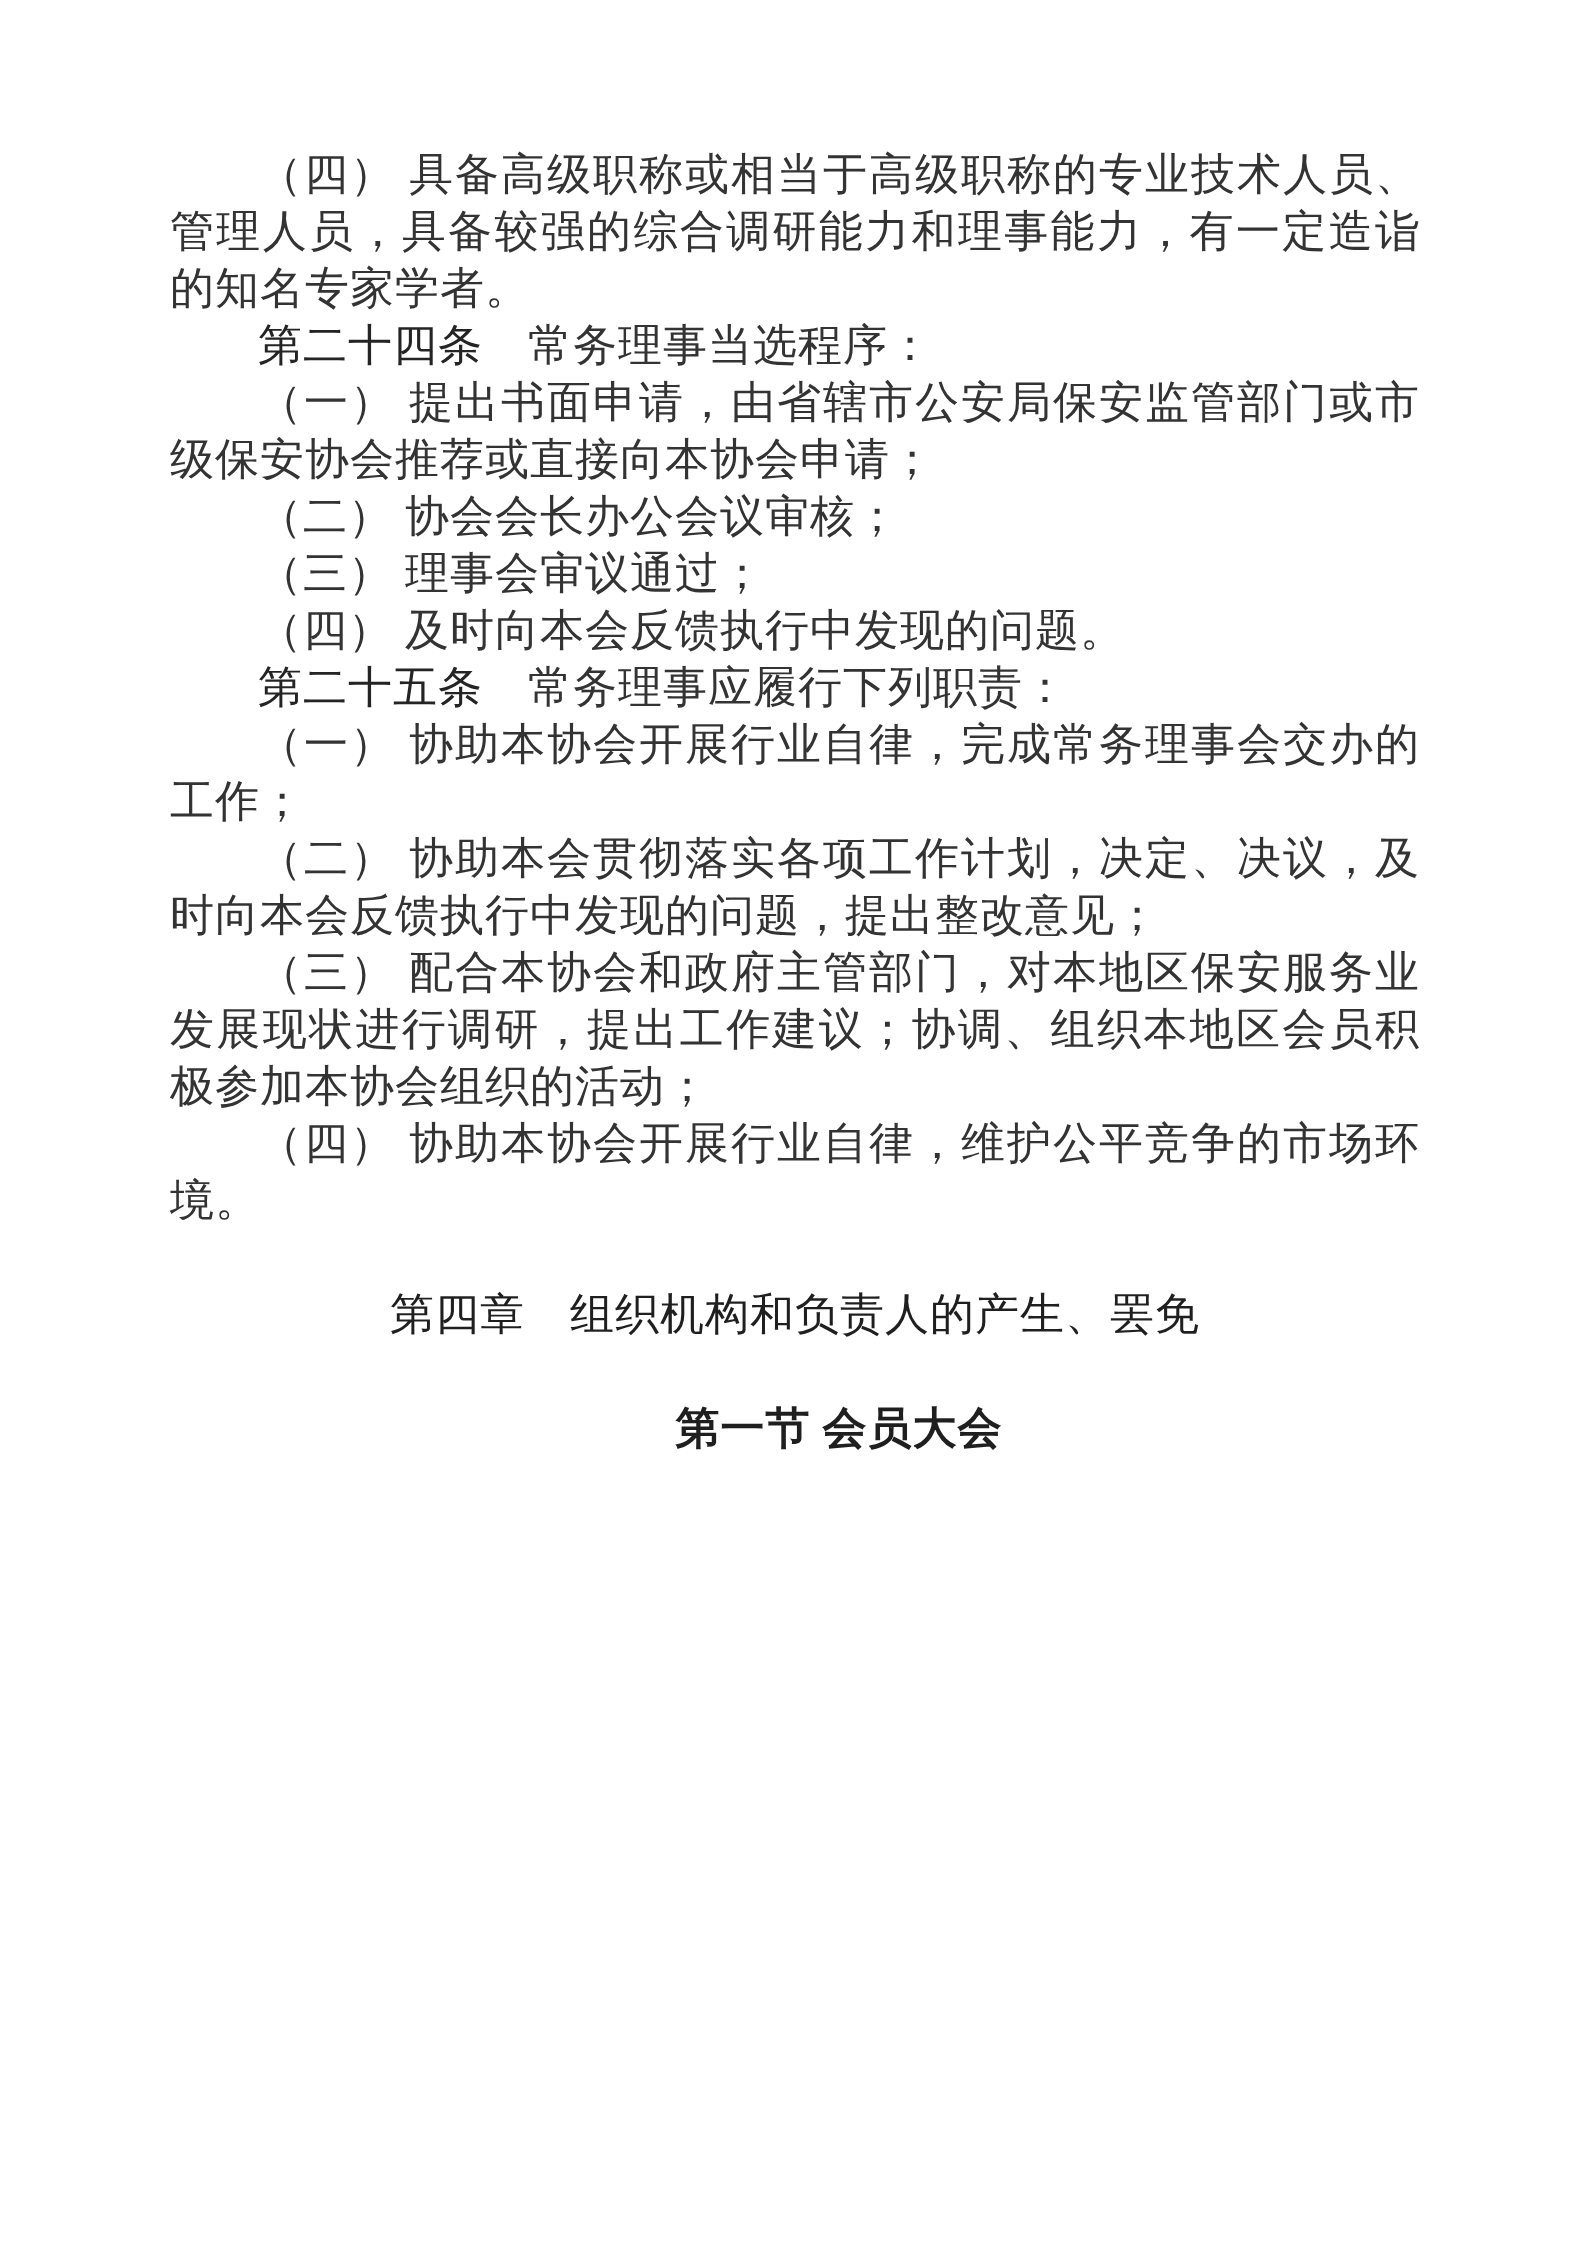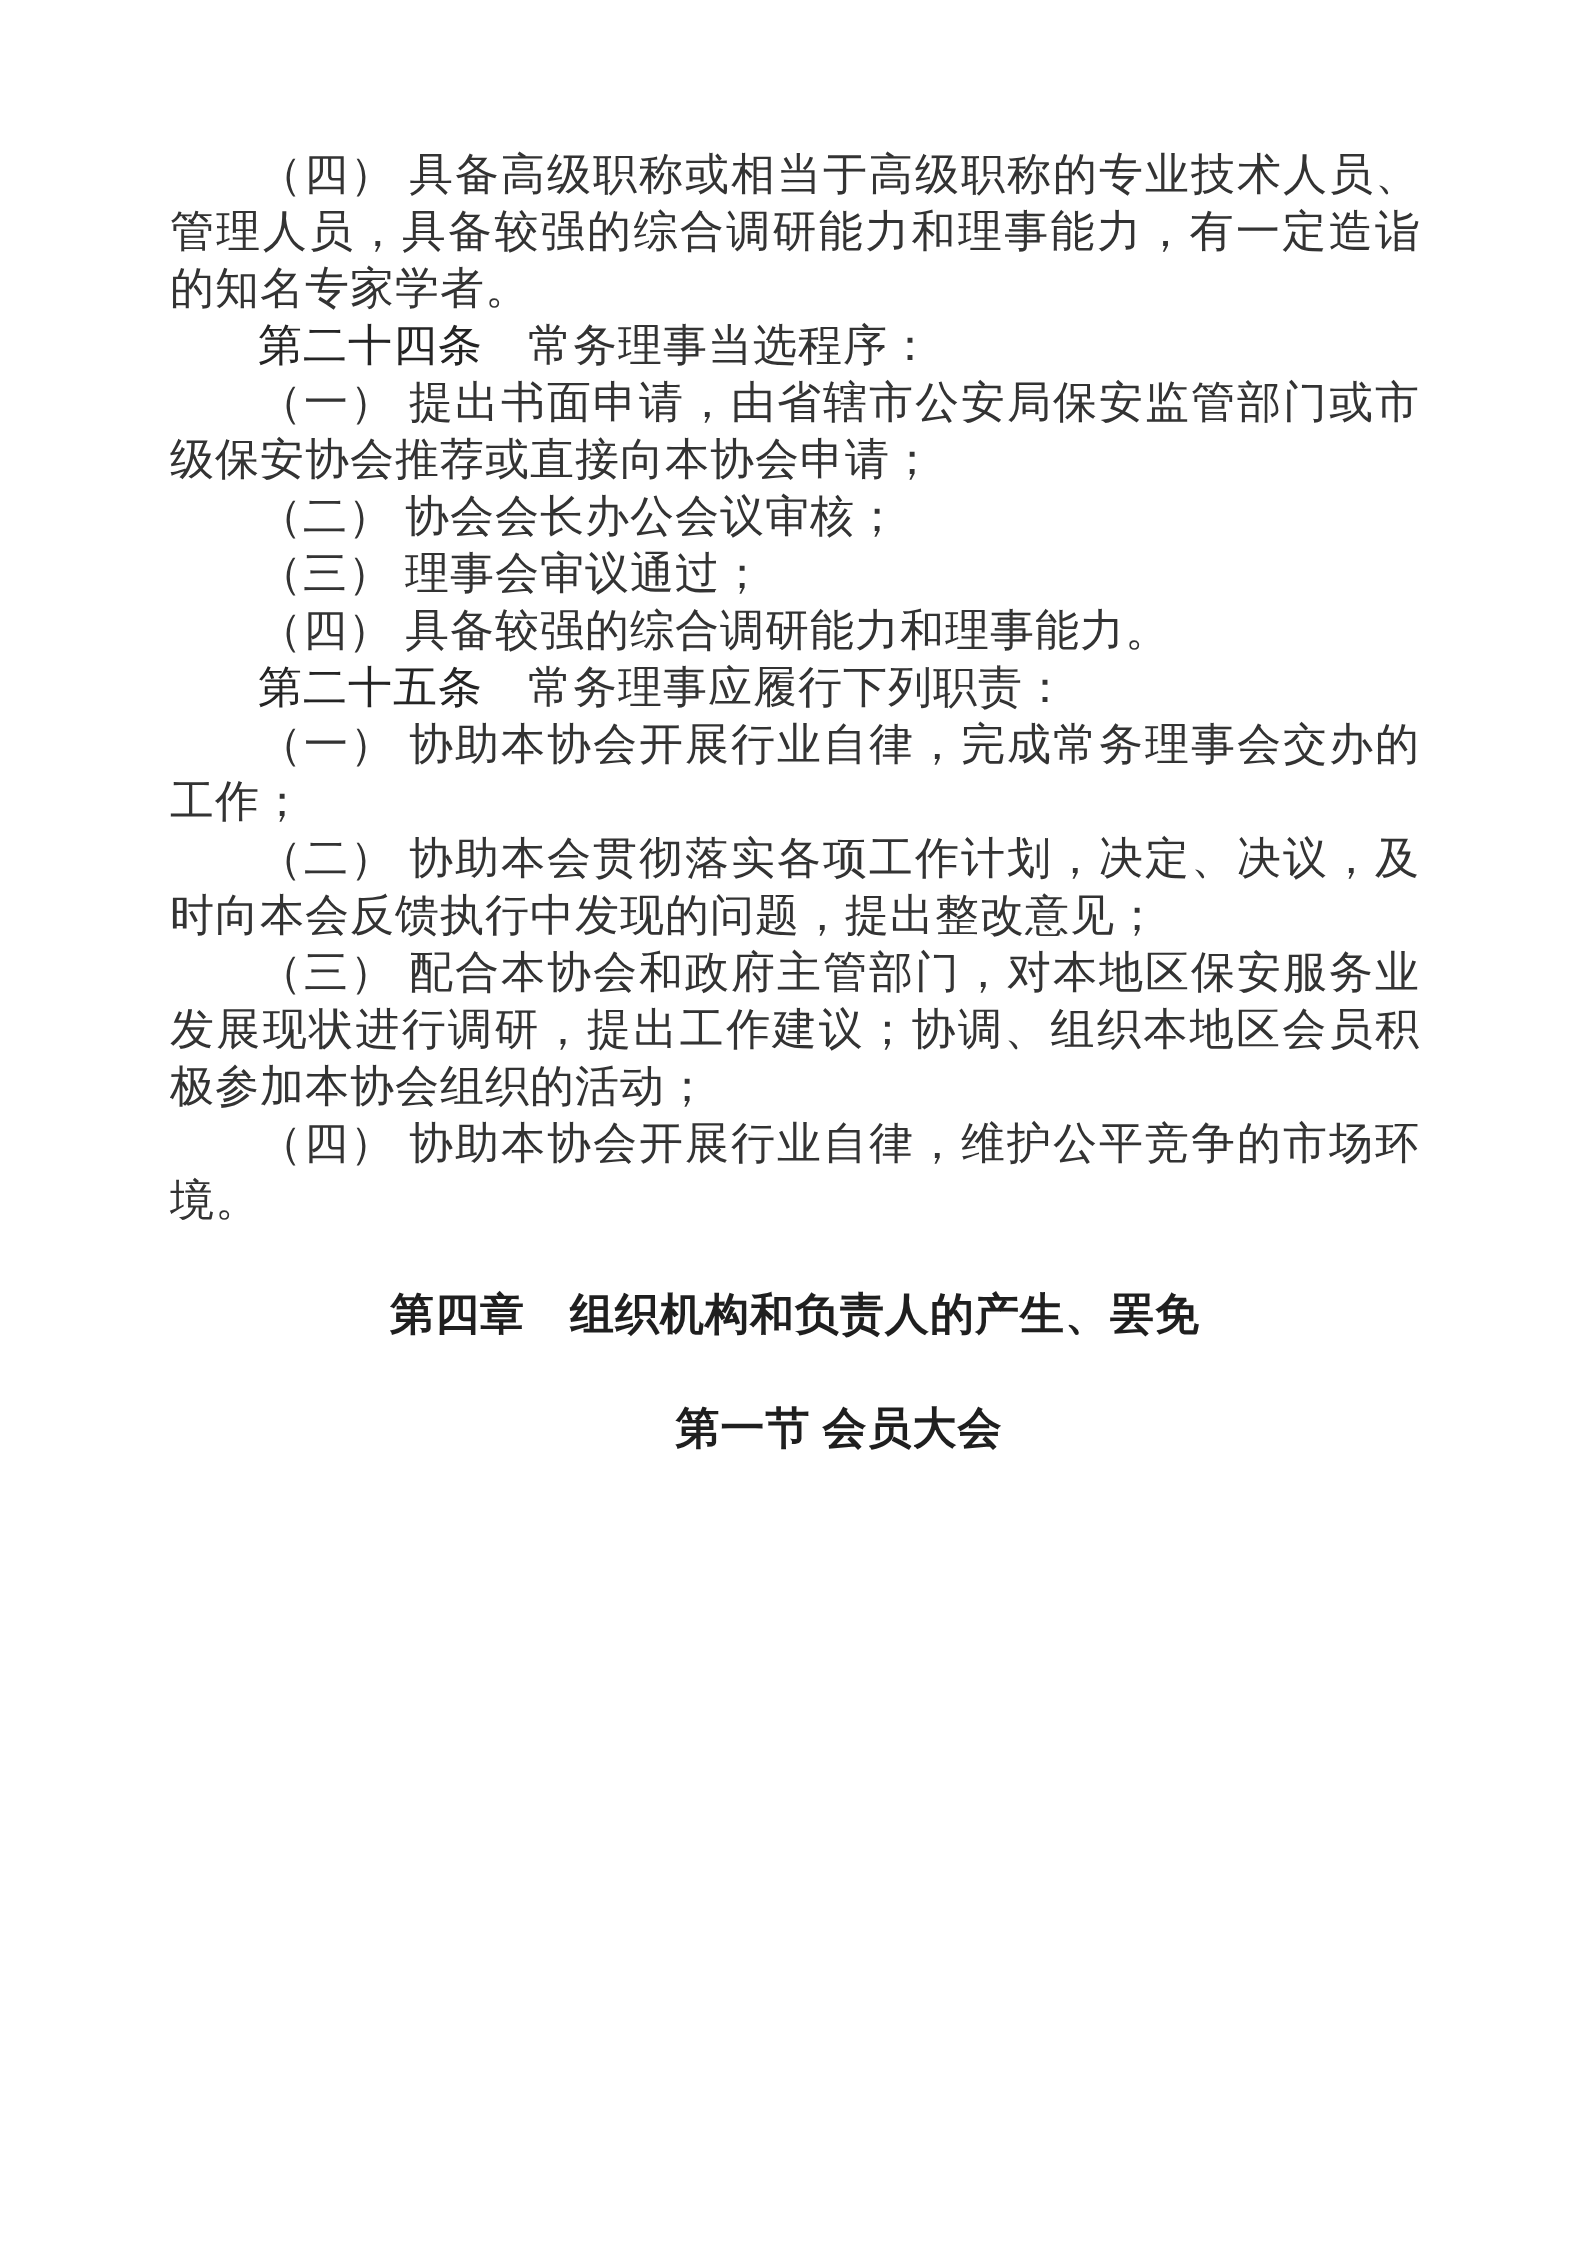--- a/index.html
+++ b/index.html
@@ -27,21 +27,21 @@
   }
 
   .para .term {
     font-weight: normal;
     color: #242424;
   }
 
   .para.chapter {
     text-align: center;
     text-indent: 0;
-    font-weight: bold;
+    font-weight: normal;
     color: #1f1f1f;
     margin-top: 57px;
   }
 
   .para.section {
     text-align: center;
     text-indent: 88px;
     font-weight: bold;
     color: #1f1f1f;
     margin-top: 57px;
@@ -55,21 +55,21 @@
   <p class="para">（四） 具备高级职称或相当于高级职称的专业技术人员、管理人员，具备较强的综合调研能力和理事能力，有一定造诣的知名专家学者。</p>
 
   <p class="para"><span class="term">第二十四条</span><span>　常务理事当选程序：</span></p>
 
   <p class="para">（一） 提出书面申请，由省辖市公安局保安监管部门或市级保安协会推荐或直接向本协会申请；</p>
 
   <p class="para">（二） 协会会长办公会议审核；</p>
 
   <p class="para">（三） 理事会审议通过；</p>
 
-  <p class="para">（四） 具备较强的综合调研能力和理事能力。</p>
+  <p class="para">（四） 及时向本会反馈执行中发现的问题。</p>
 
   <p class="para"><span class="term">第二十五条</span><span>　常务理事应履行下列职责：</span></p>
 
   <p class="para">（一） 协助本协会开展行业自律，完成常务理事会交办的工作；</p>
 
   <p class="para">（二） 协助本会贯彻落实各项工作计划，决定、决议，及时向本会反馈执行中发现的问题，提出整改意见；</p>
 
   <p class="para">（三） 配合本协会和政府主管部门，对本地区保安服务业发展现状进行调研，提出工作建议；协调、组织本地区会员积极参加本协会组织的活动；</p>
 
   <p class="para">（四） 协助本协会开展行业自律，维护公平竞争的市场环境。</p>

